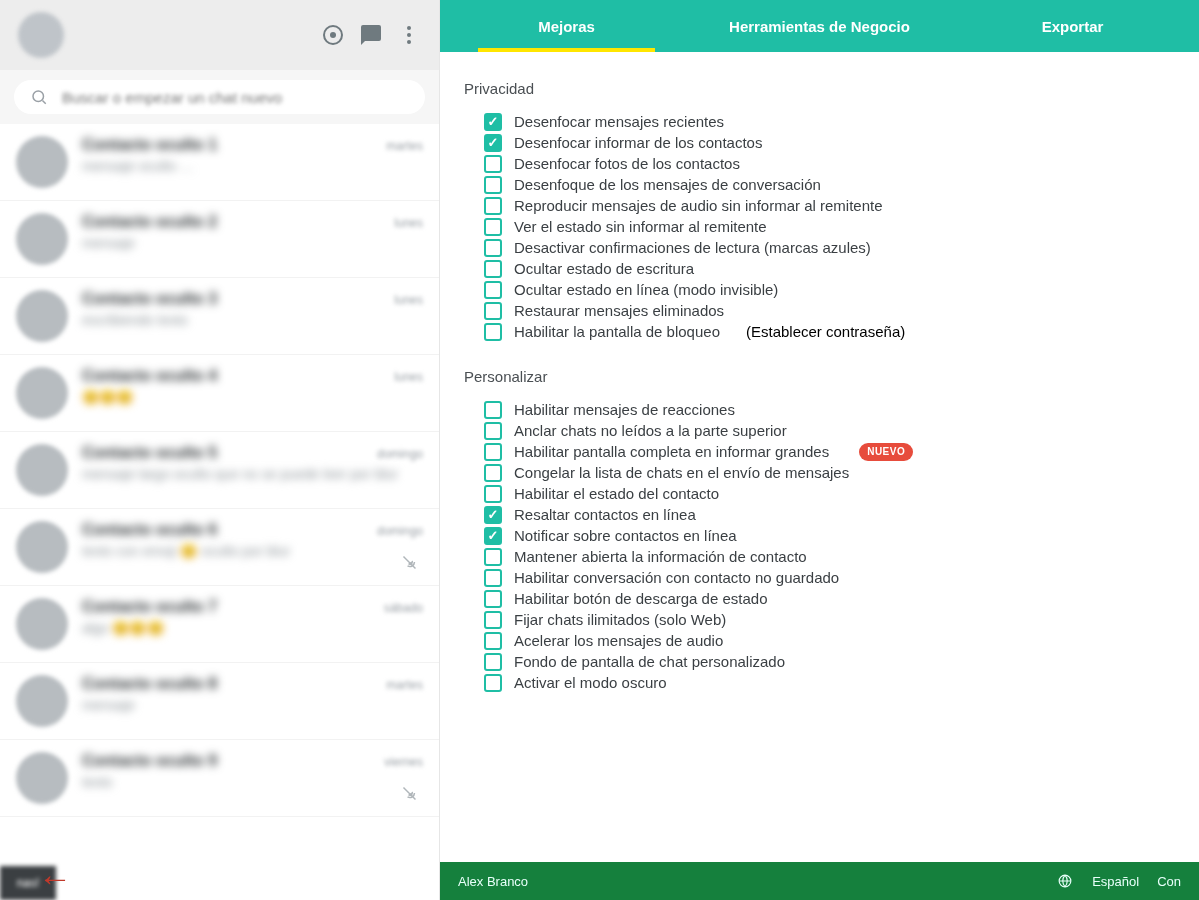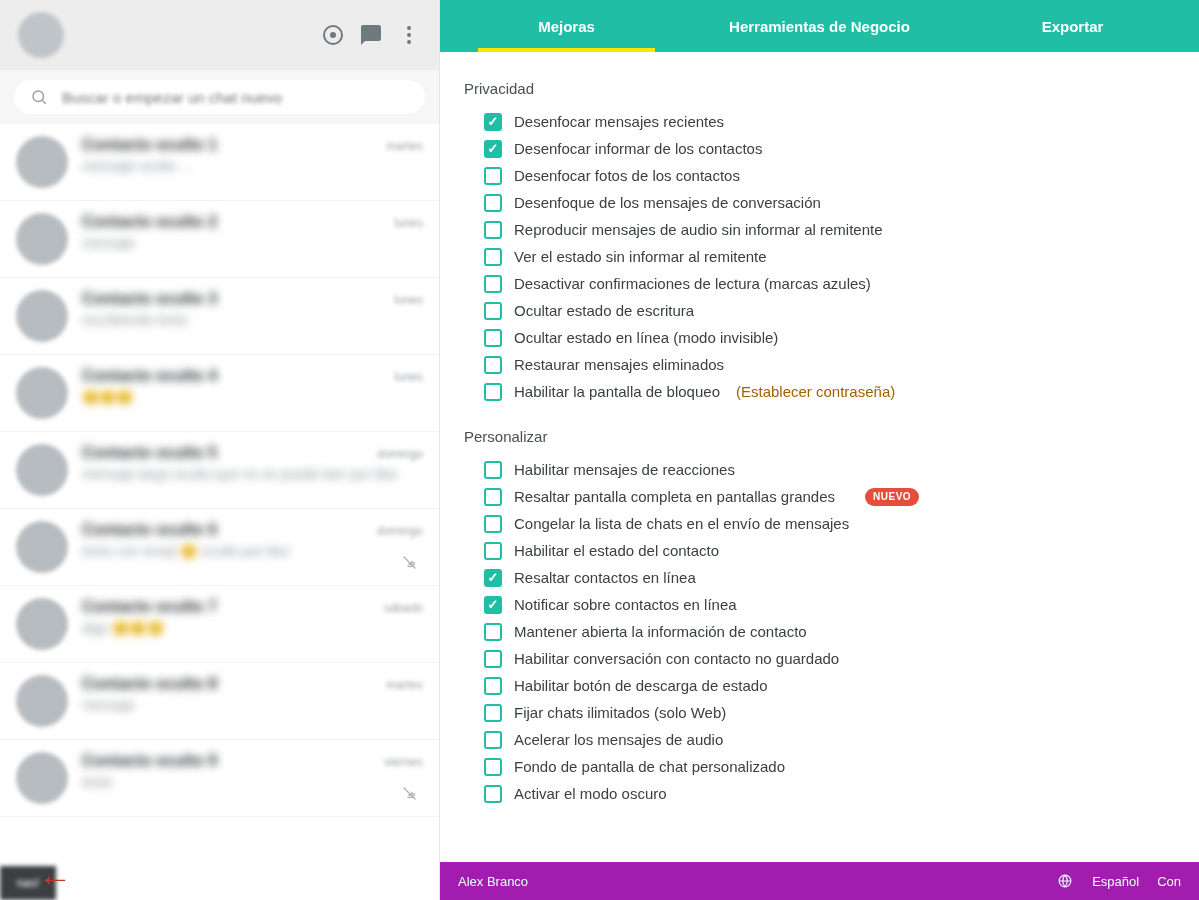--- a/index.html
+++ b/index.html
@@ -45,29 +45,29 @@
   .tooltip-stub { position: absolute; left: 0; bottom: 0; width: 56px; height: 34px; background: #3b3f42; color: #fff; font-size: 12px; display: flex; align-items: center; justify-content: center; filter: blur(2px); }
 
   
   .panel { flex: 1; display: flex; flex-direction: column; background: #fff; }
   .tabs { height: 52px; background: #1fbea5; display: flex; align-items: stretch; color: #fff; }
   .tab { flex: 1; display: flex; align-items: center; justify-content: center; font-weight: 600; font-size: 15px; cursor: pointer; position: relative; }
   .tab.active::after { content: ""; position: absolute; left: 15%; right: 15%; bottom: 0; height: 4px; background: #ffe600; }
 
   .settings { flex: 1; overflow-y: auto; padding: 22px 30px 38px 24px; }
   .section-title { font-size: 15px; color: #4a4f53; margin: 6px 0 14px 0; font-weight: 500; }
-  .opts { margin: 0 0 26px 20px; display: flex; flex-direction: column; gap: 6px; }
+  .opts { margin: 0 0 26px 20px; display: flex; flex-direction: column; gap: 0; }
   .opt { display: flex; align-items: center; gap: 12px; font-size: 15px; color: #3a3f43; cursor: pointer; line-height: 1.4; }
   .cb { width: 18px; height: 18px; border: 2px solid #1fbea5; border-radius: 3px; flex: 0 0 auto; display: flex; align-items: center; justify-content: center; color: #fff; }
   .cb.checked { background: #1fbea5; }
   .cb.checked::after { content: "✓"; font-size: 13px; line-height: 1; font-weight: bold; }
-  .opt .link { color: #a16207; margin-left: 4px; }
+  .opt .link { color: #000000; margin-left: 14px; }
   .badge-new { display: inline-block; background: #e74c3c; color: #fff; font-size: 10px; font-weight: 700; padding: 2px 8px; border-radius: 10px; margin-left: 18px; letter-spacing: .5px; }
 
-  .footer { height: 38px; background: #a21caf; color: #e8fffa; display: flex; align-items: center; padding: 0 18px; font-size: 13px; gap: 18px; }
+  .footer { height: 38px; background: #15803d; color: #e8fffa; display: flex; align-items: center; padding: 0 18px; font-size: 13px; gap: 18px; }
   .footer .fspacer { flex: 1; }
   .footer .fitem { display: flex; align-items: center; gap: 20px; cursor: pointer; }
 
   
   svg { display: block; }
 </style>
 </head>
 <body>
 
 <div class="viewport">
@@ -280,21 +280,25 @@
           </div>
 
         <div class="section-title">Personalizar</div>
         <div class="opts" id="customize-opts">
             <div class="opt">
               <span class="cb"></span>
               <span>Habilitar mensajes de reacciones</span>
             </div>
             <div class="opt">
               <span class="cb"></span>
-              <span>Resaltar pantalla completa en pantallas grandes</span>
+              <span>Anclar chats no leídos a la parte superior</span>
+            </div>
+            <div class="opt">
+              <span class="cb"></span>
+              <span>Habilitar pantalla completa en informar grandes</span>
               <span class="badge-new">NUEVO</span>
             </div>
             <div class="opt">
               <span class="cb"></span>
               <span>Congelar la lista de chats en el envío de mensajes</span>
             </div>
             <div class="opt">
               <span class="cb"></span>
               <span>Habilitar el estado del contacto</span>
             </div>

